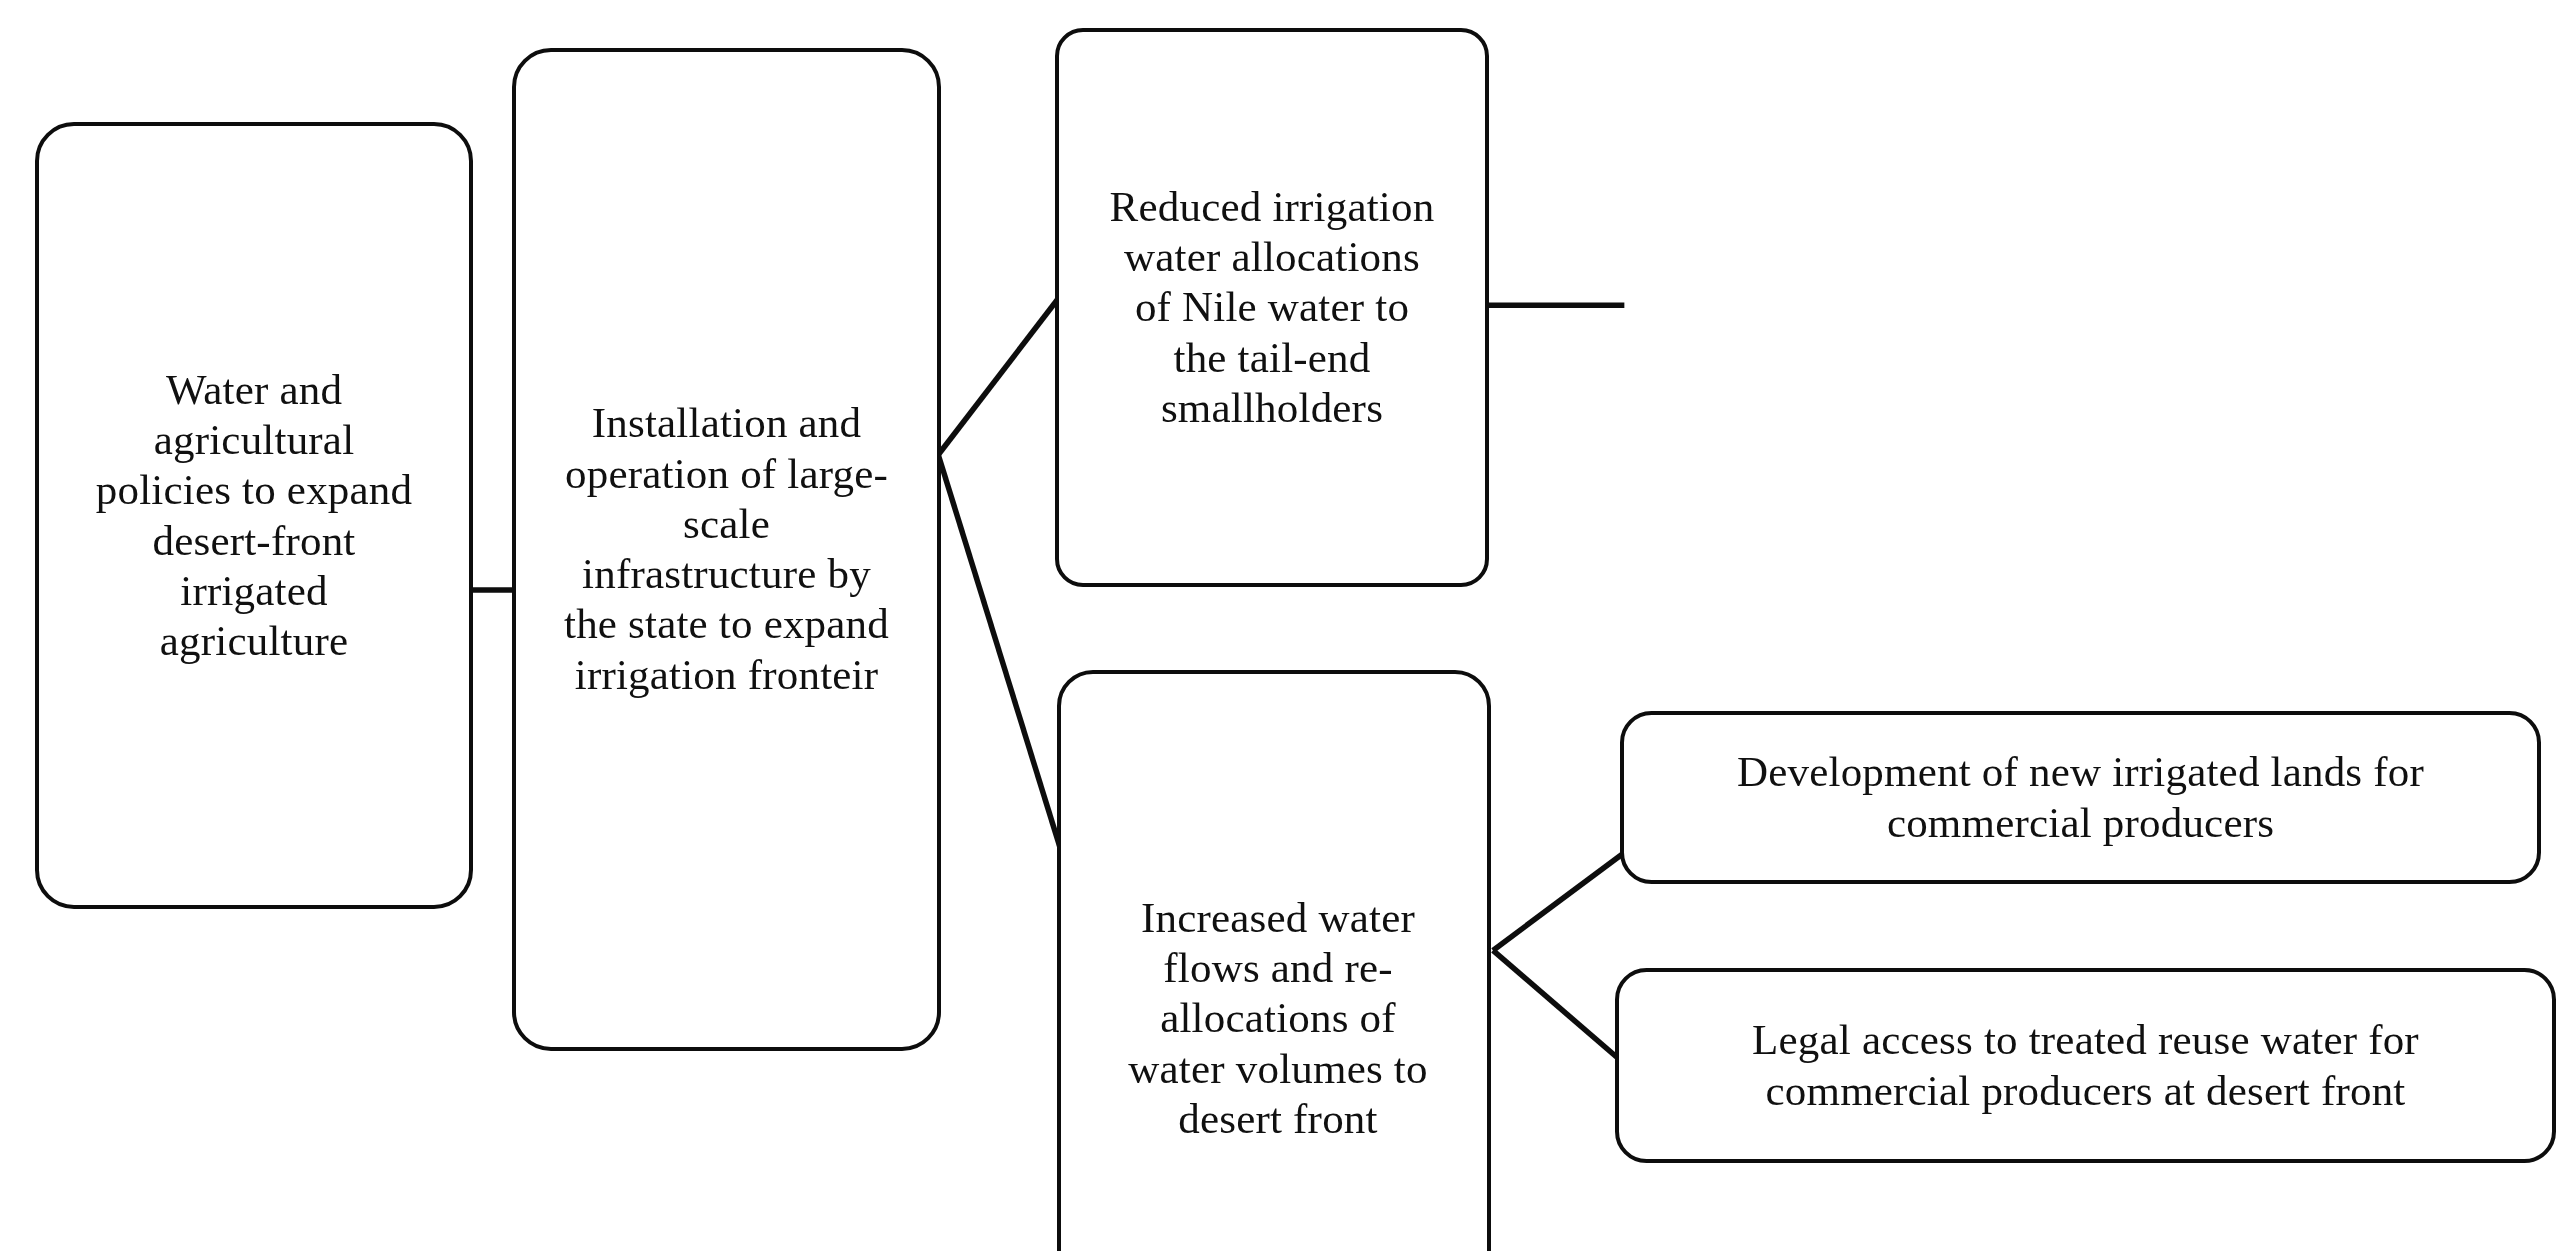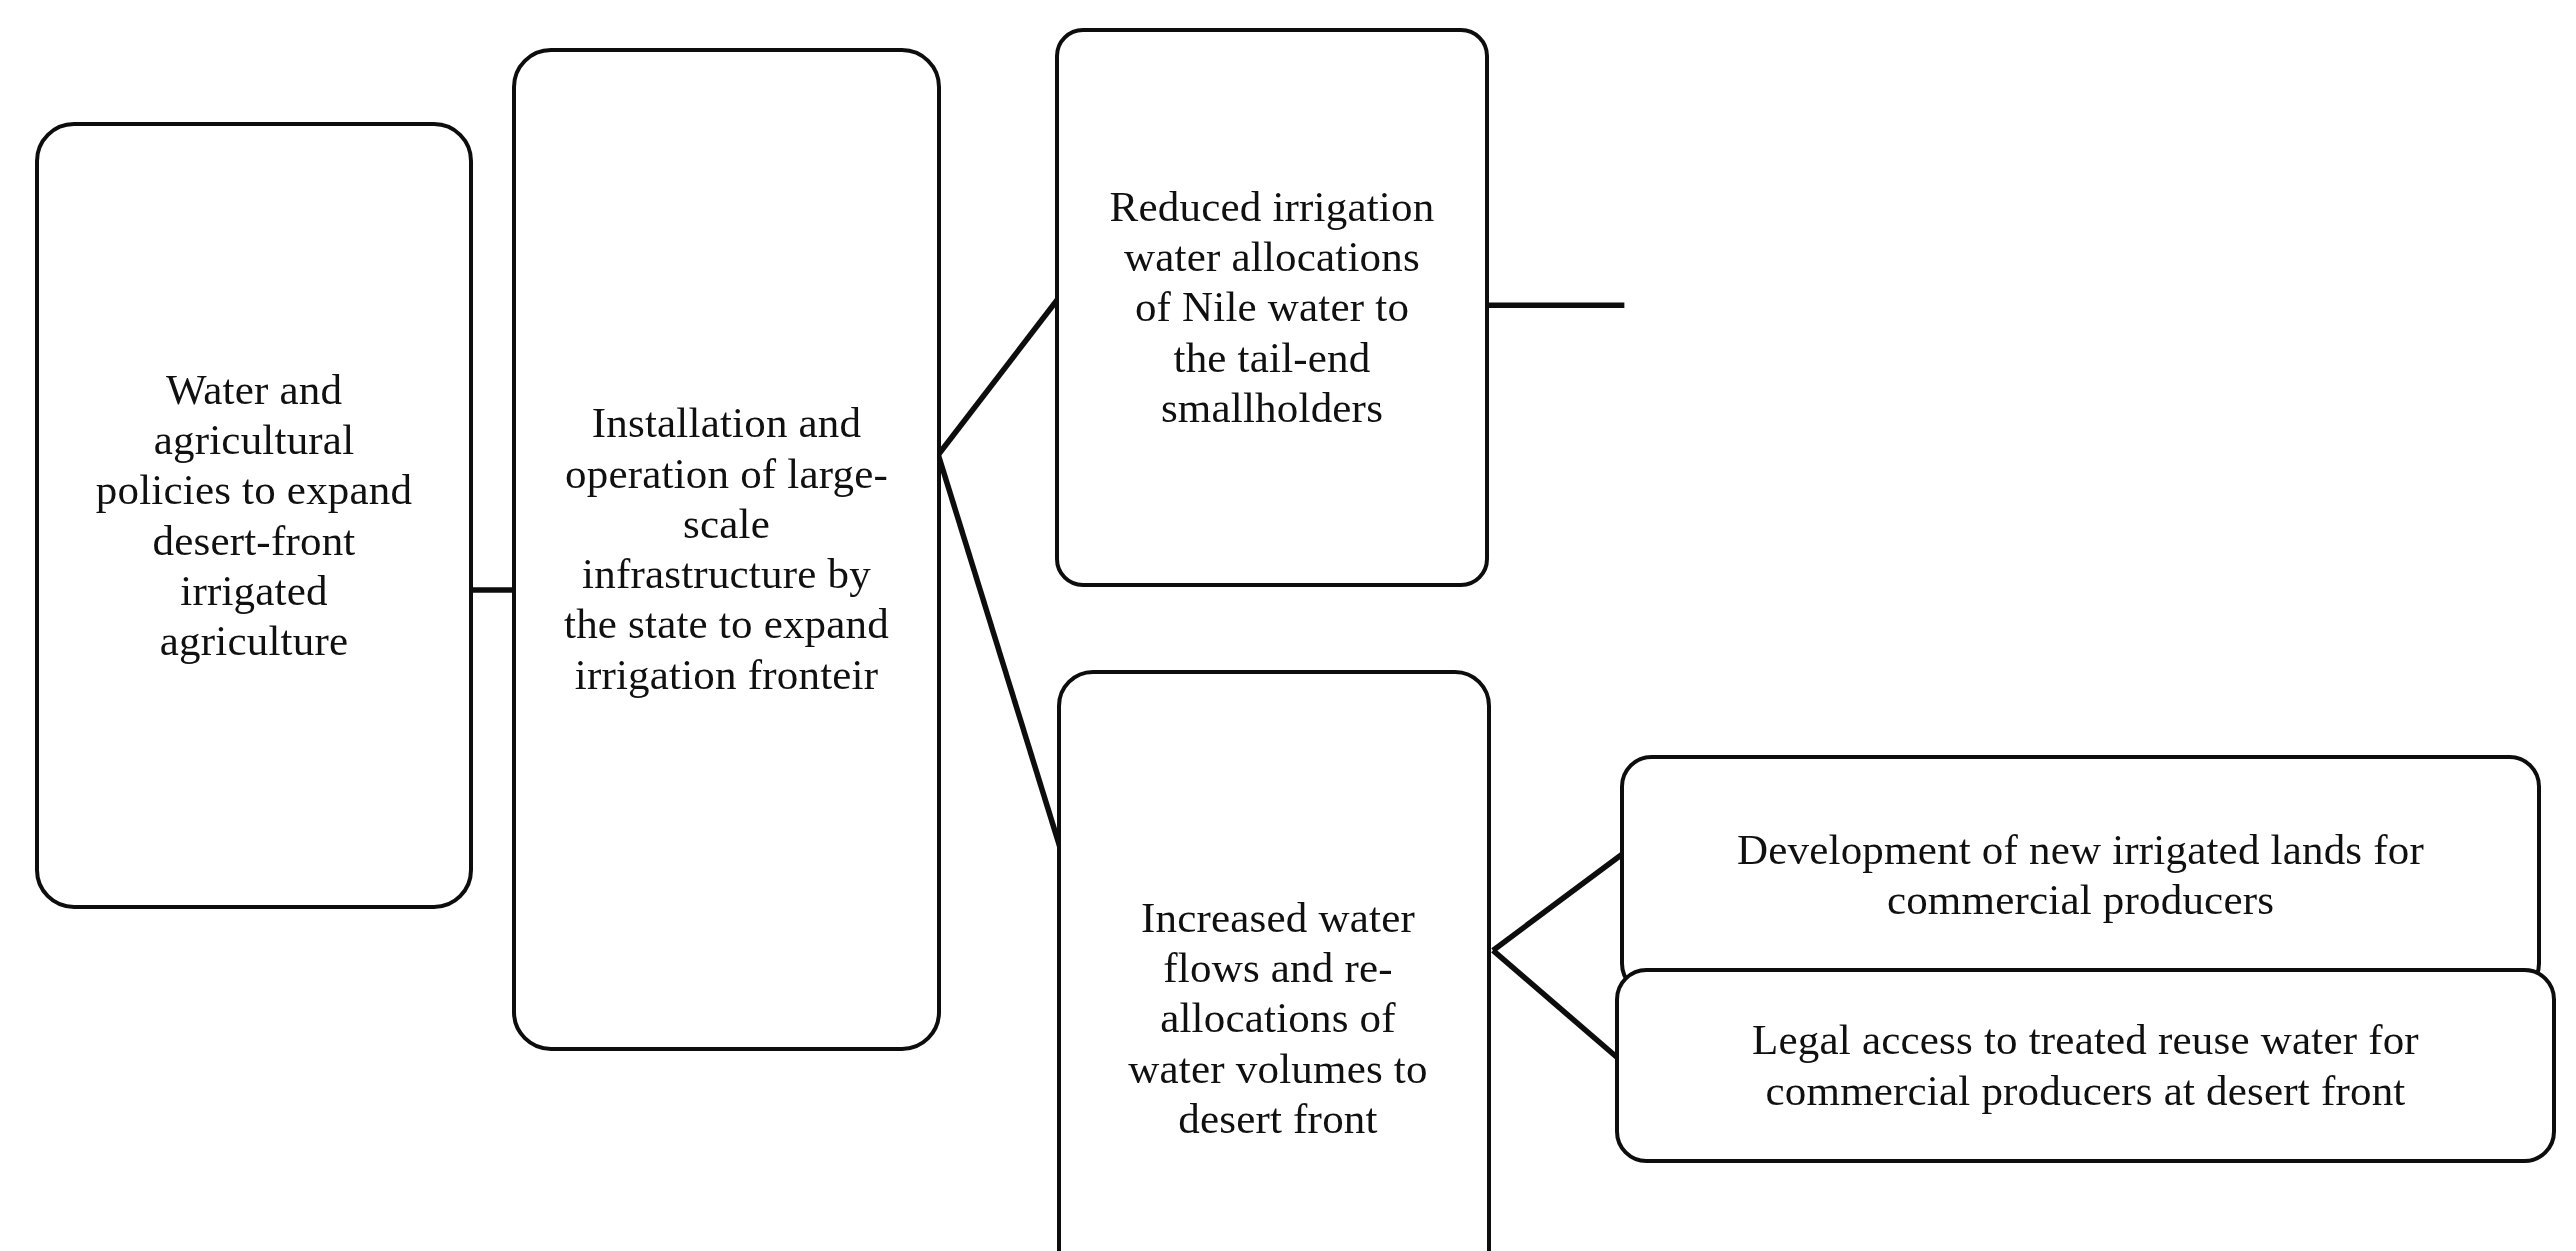--- a/index.html
+++ b/index.html
@@ -82,23 +82,23 @@
   
   #node-informal-reuse {
     left: 1621px;
     top: 198px;
     width: 872px;
     height: 214px;
     border-radius: 31.5px;
   }
   #node-new-lands {
     left: 1620px;
-    top: 755px;
+    top: 711px;
     width: 921px;
-    height: 240px;
+    height: 173px;
     border-radius: 31.5px;
   }
   #node-legal-access {
     left: 1615px;
     top: 968px;
     width: 941px;
     height: 195px;
     border-radius: 31.5px;
   }
 </style>

